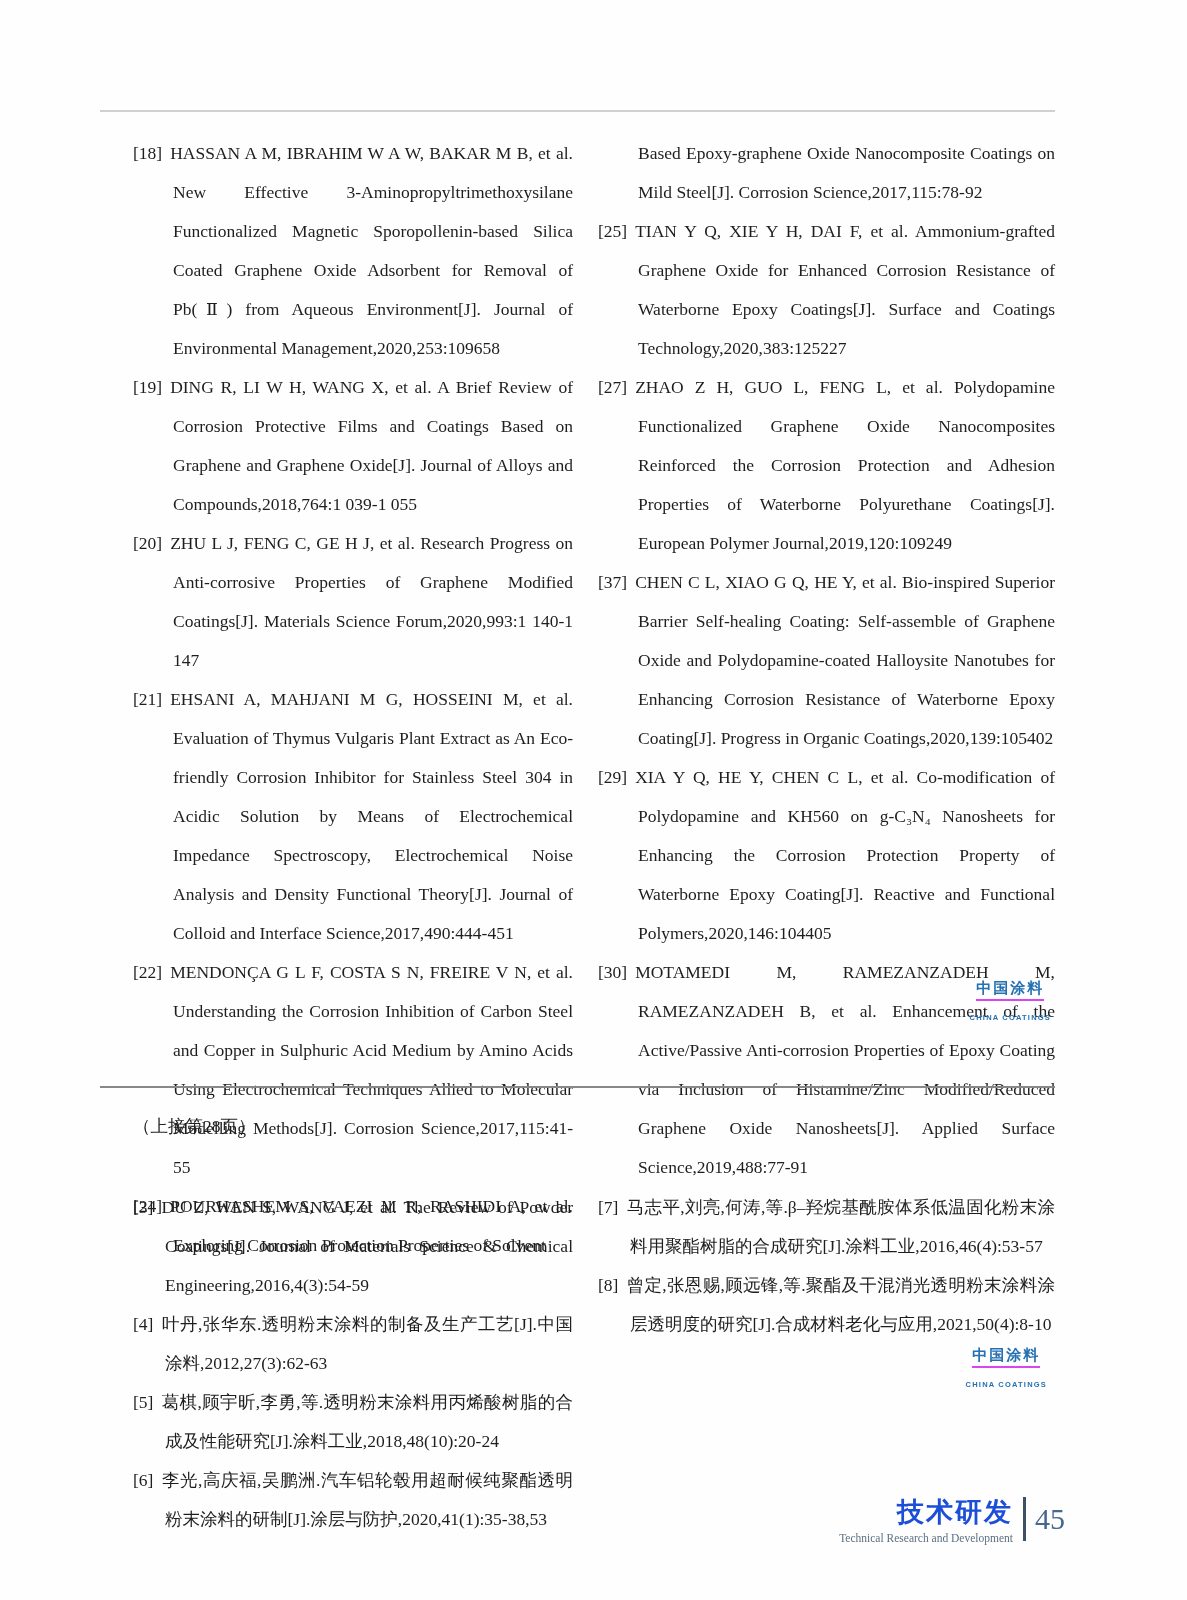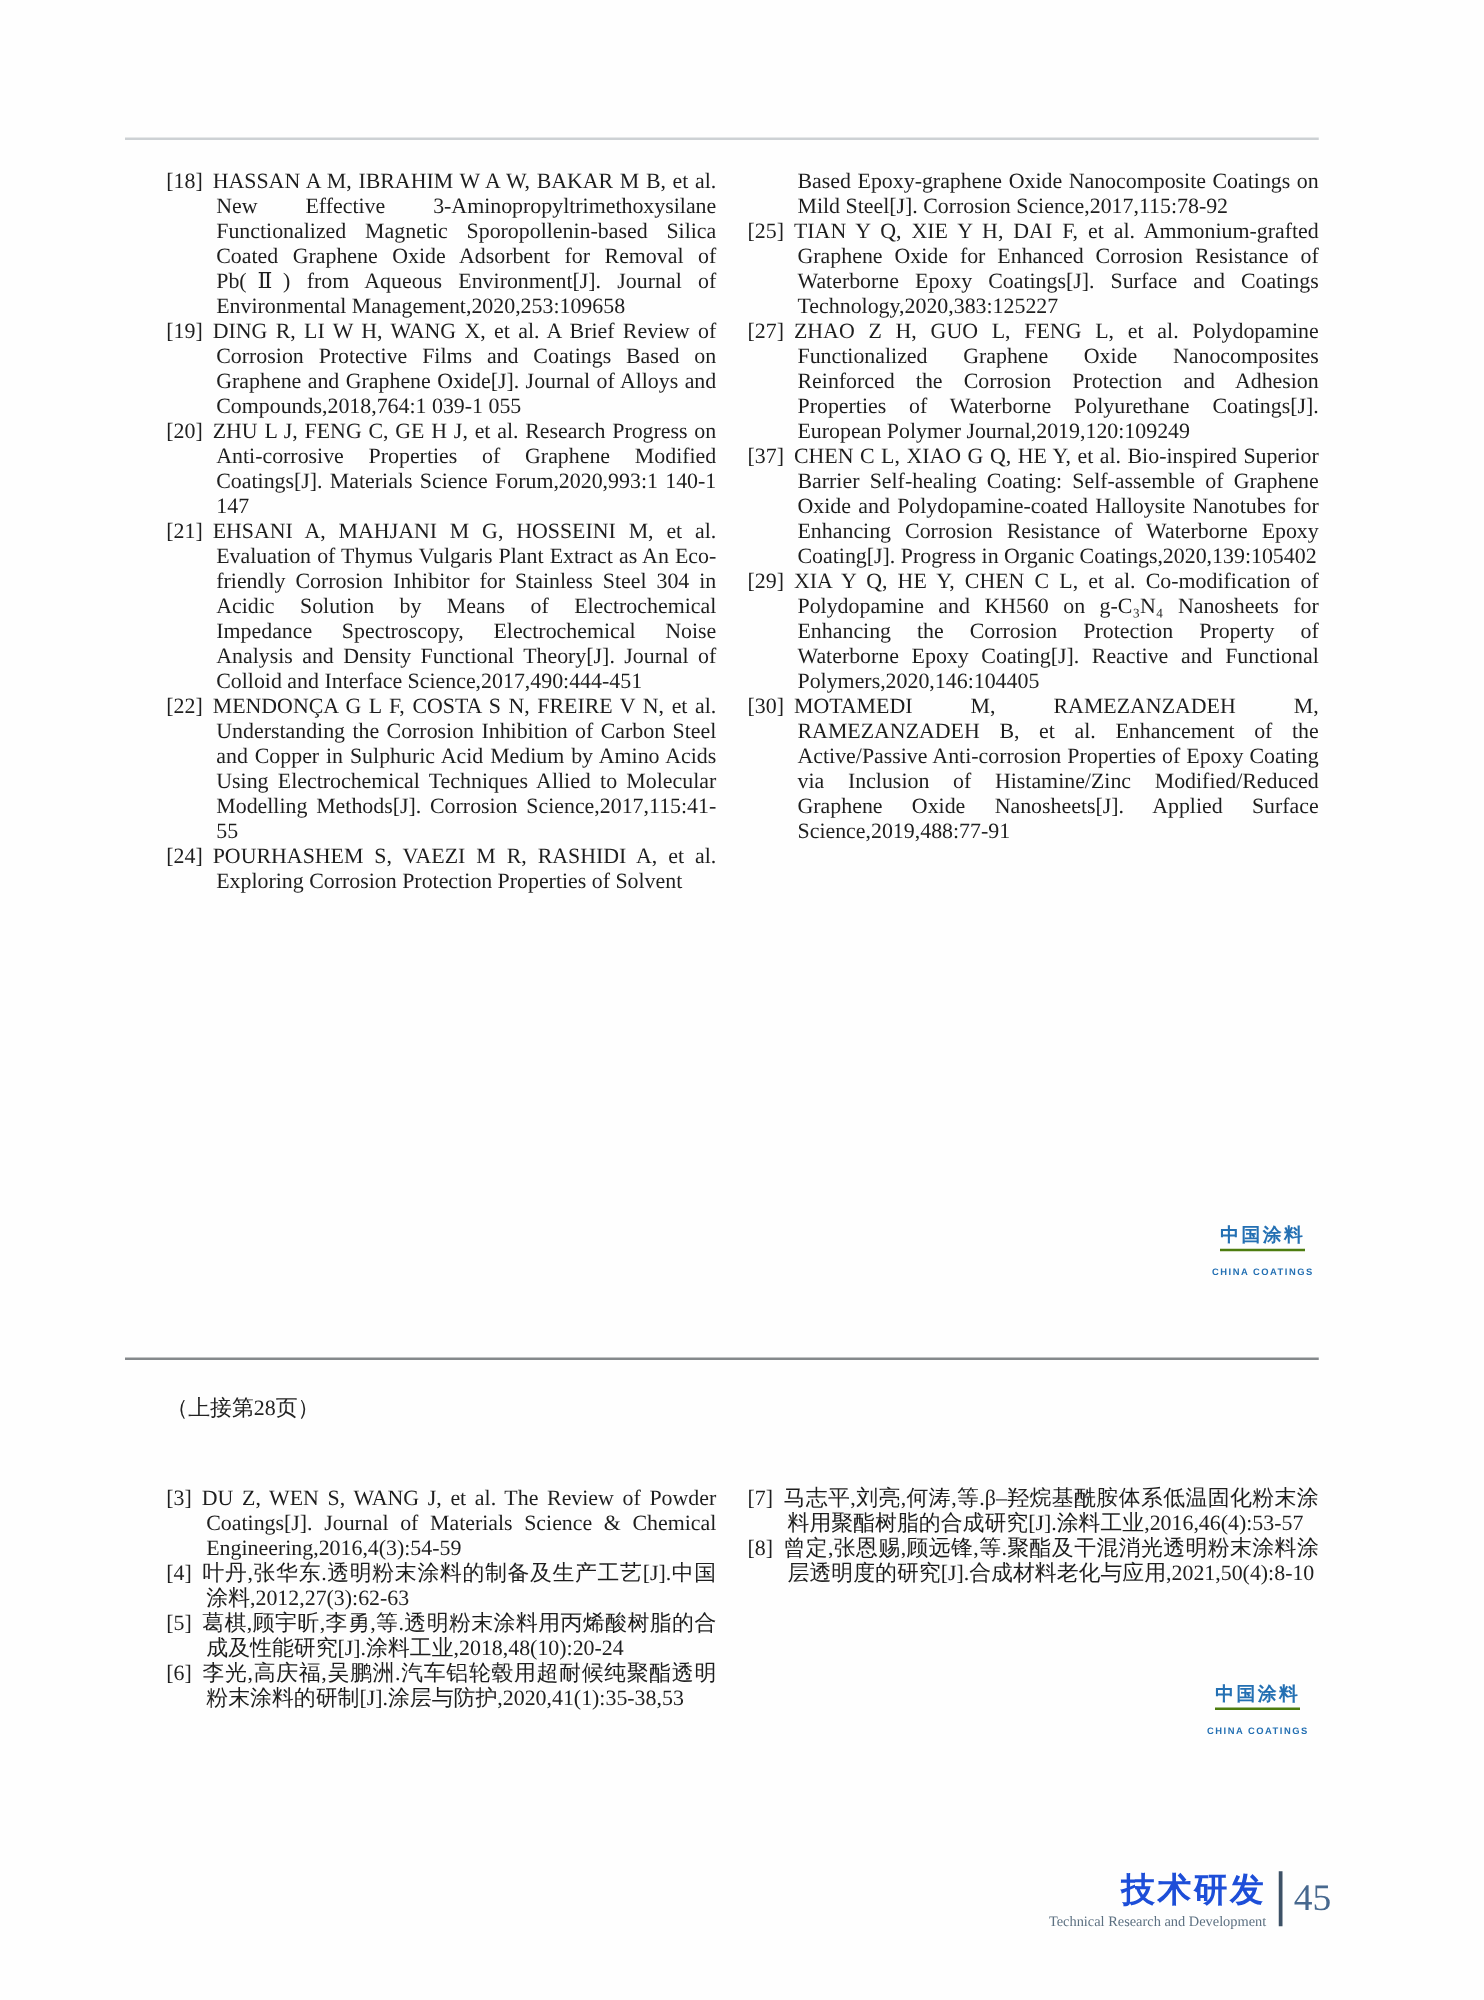--- a/index.html
+++ b/index.html
@@ -22,21 +22,21 @@
   .head-rule{
     position:absolute;top:110px;left:100px;width:955px;height:2px;
     background:#cdd1d4;
   }
   
   .refs-upper{position:absolute;top:134px;left:133px;width:922px;display:flex;}
   .refs-lower{position:absolute;top:1188px;left:133px;width:922px;display:flex;}
   .col-left{width:440px;margin-right:25px;}
   .col-right{width:457px;}
   .ref{
-    font-size:17.5px;line-height:20px;
+    font-size:17.5px;line-height:39px;
     text-align:justify;
     padding-left:40px;text-indent:-40px;
   }
   .ref.cont{text-indent:0;}
   .refs-lower .ref{padding-left:32px;text-indent:-32px;}
   .ref-label{margin-right:8px;}
   
   .mid-rule{
     position:absolute;top:1086px;left:100px;width:955px;height:2px;
     background:#85898c;
@@ -49,21 +49,21 @@
   .logo{
     position:absolute;
     display:inline-flex;flex-direction:column;align-items:center;
     color:#2470b3;
     font-family:"Liberation Sans","DejaVu Sans",sans-serif;
   }
   .logo-upper{top:979px;right:136px;}
   .logo-lower{top:1346px;right:140px;}
   .logo-cn{
     font-size:15px;font-weight:bold;letter-spacing:2px;
-    border-bottom:2px solid #4d7c0f;padding-bottom:1px;
+    border-bottom:2px solid #d946ef;padding-bottom:1px;
   }
   .logo-en{
     font-size:7.5px;font-weight:bold;letter-spacing:1.2px;margin-top:12px;
   }
   
   .footer{
     position:absolute;top:1494px;right:122px;
     display:flex;align-items:center;
   }
   .footer-text{text-align:right;}

